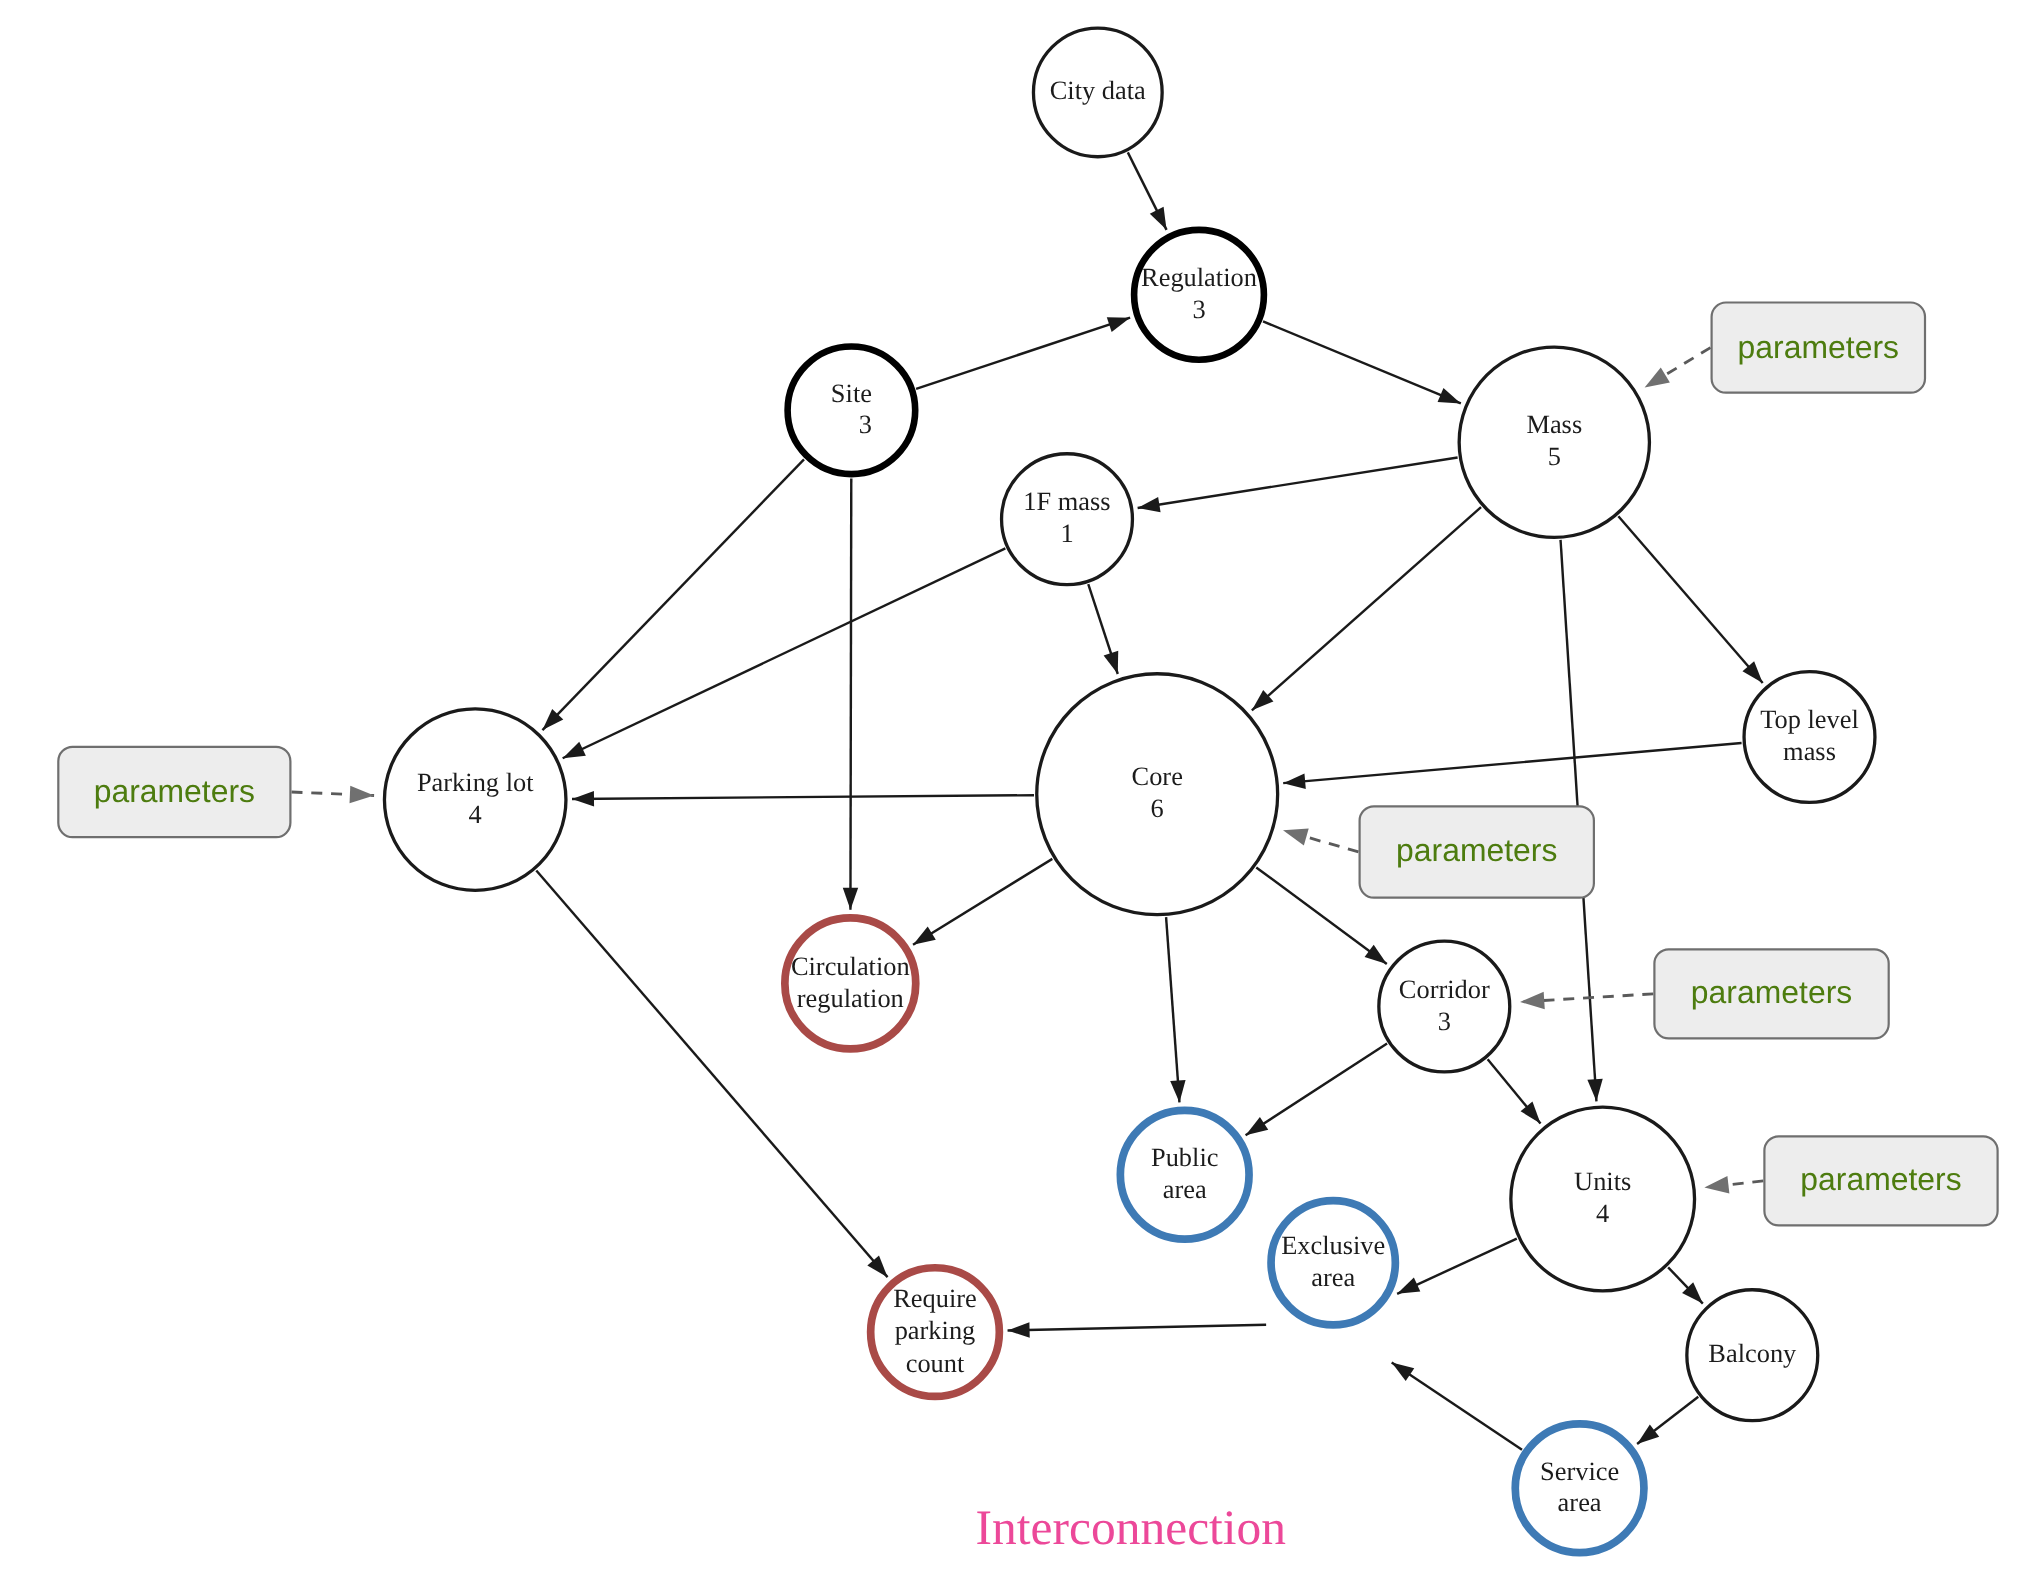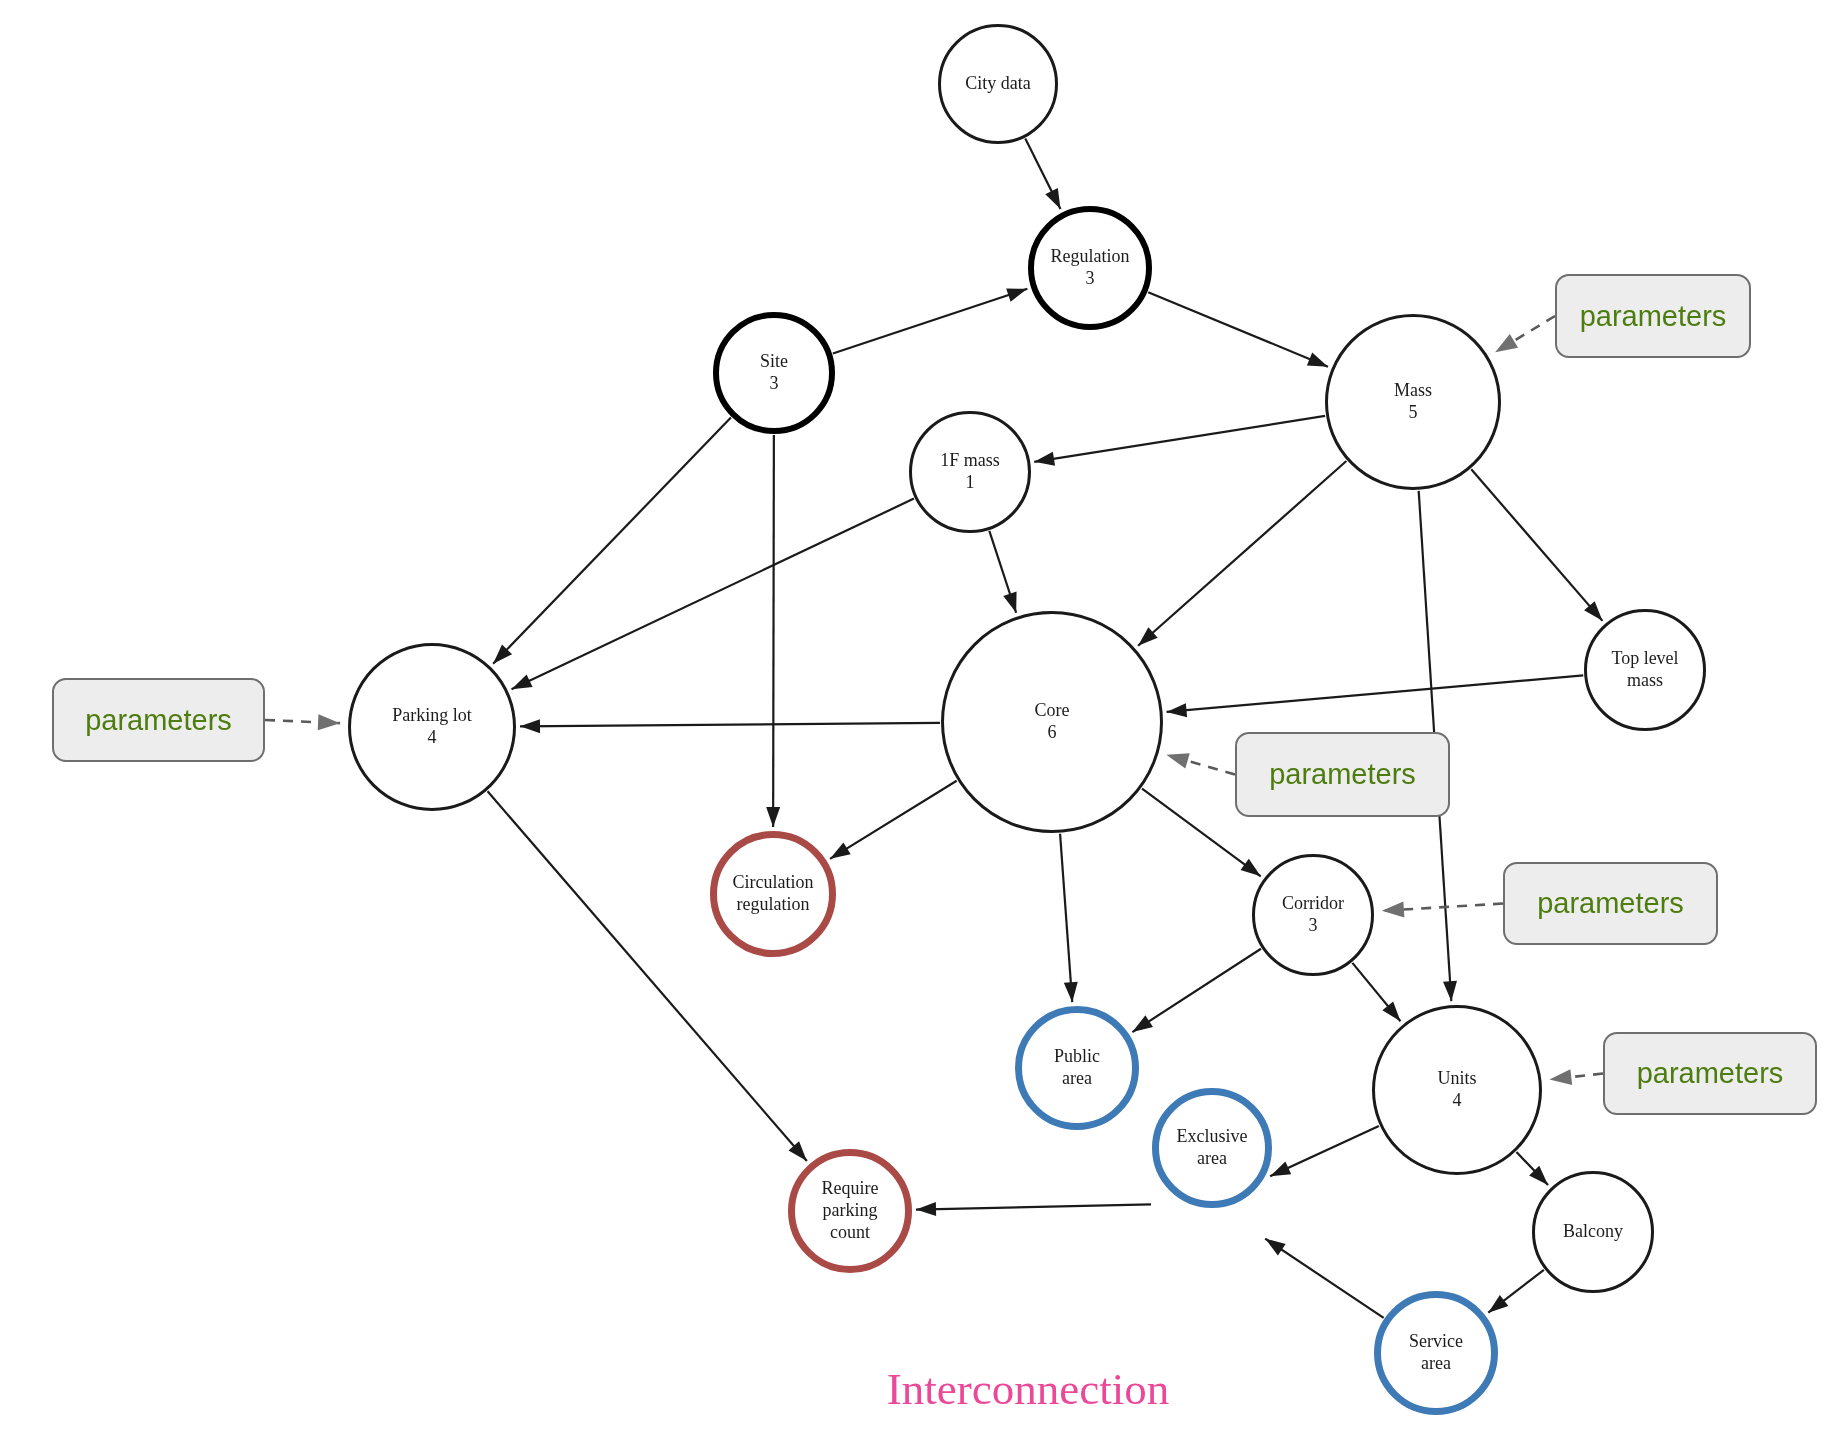--- a/index.html
+++ b/index.html
@@ -34,21 +34,21 @@
     border: 3.2px solid var(--node-stroke, #1a1a1a);
     display: flex;
     align-items: center;
     justify-content: center;
     text-align: center;
   }
   .node.bold { border-width: 6.5px; border-color: var(--bold-stroke, #000); }
   .node.red  { border-width: 7px;   border-color: var(--red, #a94a47); }
   .node.blue { border-width: 7px;   border-color: var(--blue, #3e7ab5); }
   .node-label {
-    font-size: 18px;
+    font-size: 24px;
     line-height: 1.22;
     color: var(--text, #1c1c1c);
     white-space: nowrap;
   }
   .param-box {
     position: absolute;
     box-sizing: border-box;
     background: var(--box-fill, #ededed);
     border: 2.5px solid var(--box-border, #6f6f6f);
     border-radius: 14px;
@@ -134,21 +134,21 @@
       <div class="node-label">
         <div>City data</div>
       </div>
     </div>
     <div class="node bold" style="left: 1028px; top: 206px; width: 124px; height: 124px;">
       <div class="node-label">
         <div>Regulation</div>
         <div>3</div>
       </div>
     </div>
-    <div class="node bold" style="left: 713px; top: 312px; width: 122px; height: 122px;">
+    <div class="node bold" style="left: 713px; top: 312px; width: 122px; height: 122px; text-align: right;">
       <div class="node-label">
         <div>Site</div>
         <div>3</div>
       </div>
     </div>
     <div class="node" style="left: 1325px; top: 314px; width: 176px; height: 176px;">
       <div class="node-label">
         <div>Mass</div>
         <div>5</div>
       </div>

